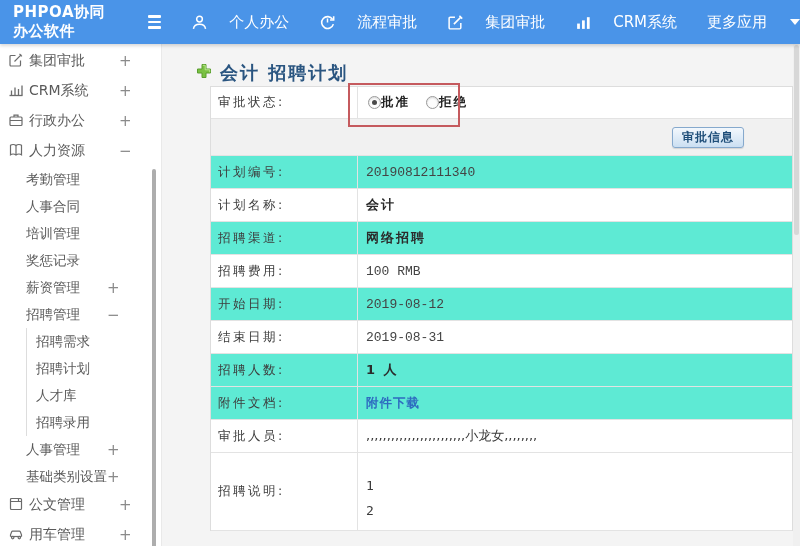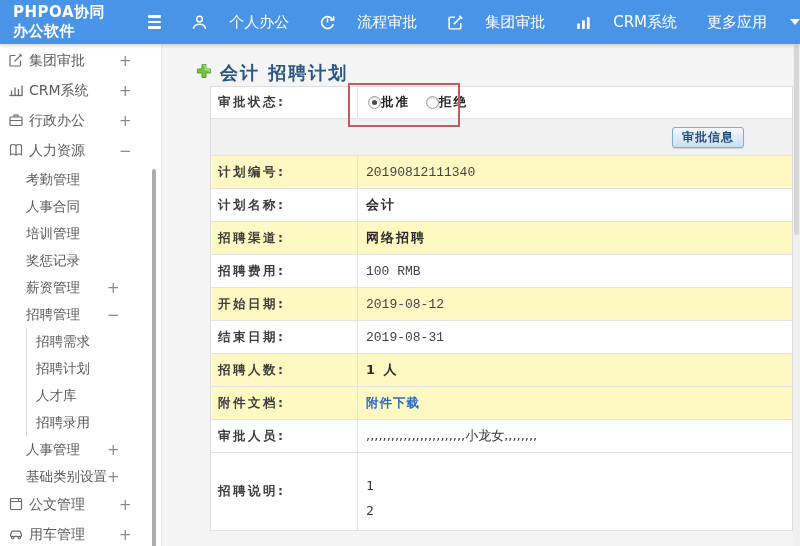--- a/index.html
+++ b/index.html
@@ -35,23 +35,23 @@
   
   .content { position:absolute; top:44px; left:162px; width:638px; height:502px; background:#f4f4f4; }
   .content-scrollbar { position:absolute; top:0; right:0; width:7px; height:502px; background:#f0f0f0; }
   .content-scrollbar i { display:block; margin:1px auto 0; width:5px; height:190px; background:#d7d7d7; border-radius:3px; }
 
   .page-title { display:flex; align-items:center; gap:8px; padding:15px 0 0 34px; height:42px; }
   .page-title .title-text { color:#2a5580; font-size:18px; font-weight:bold; letter-spacing:2px; }
 
   .form-table { position:absolute; top:42px; left:48px; width:583px; border:1px solid #ddd; border-bottom:none; background:#fff; }
   .frow { display:flex; border-bottom:1px solid #e3e3e3; background:#fff; }
-  .frow.alt { background:#fef9c3; }
+  .frow.alt { background:#5eead4; }
   .fcell-label { flex:0 0 147px; border-right:1px solid #e3e3e3; display:flex; align-items:center;
-                 padding-left:7px; font-size:12.5px; color:#3d3d3d; letter-spacing:2.5px;font-weight:bold; }
+                 padding-left:7px; font-size:12.5px; color:#3d3d3d; letter-spacing:2.5px; }
   .fcell-value { flex:1; display:flex; align-items:center; padding-left:8px; font-size:13px; color:#3a3a3a; }
   .row-std { height:33px; }
   .row-approve { height:32px; }
   .row-desc { height:78px; }
   .row-desc .fcell-value { flex-direction:column; align-items:flex-start; justify-content:flex-start; padding-top:20px; }
   .row-desc .fcell-value div { line-height:25px; font-family:"DejaVu Sans Mono","Liberation Mono",monospace; }
   .mono .fcell-value { font-family:Liberation Mono, monospace; color:#444; }
   .cjk-bold .fcell-value { font-weight:bold; letter-spacing:2px; color:#2b2b2b; }
   .link { color:#2e6cc0; font-weight:bold; letter-spacing:1px; text-decoration:none; cursor:pointer; font-size:12.5px; }
 

